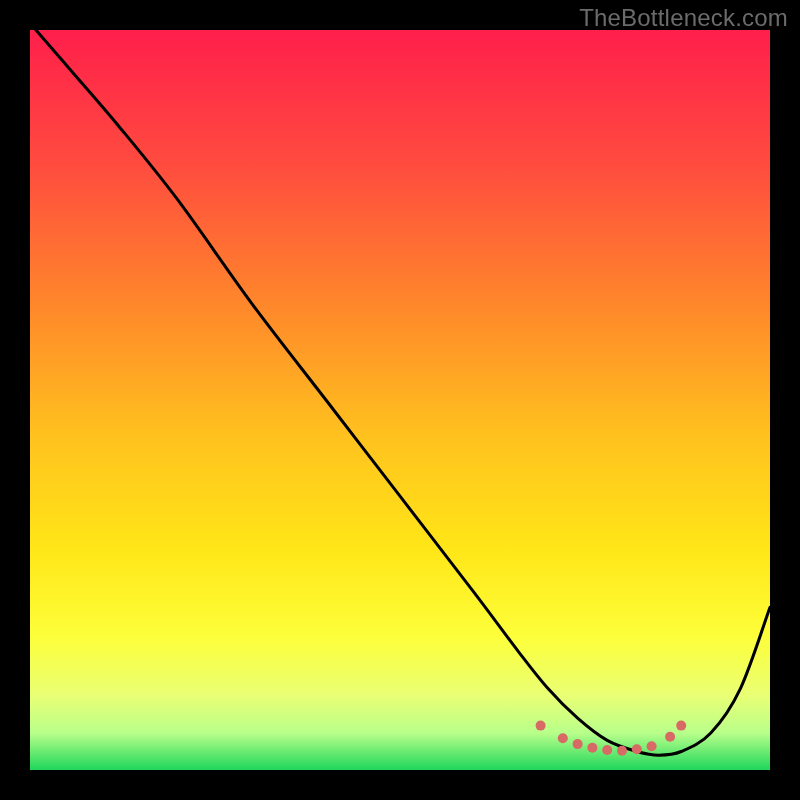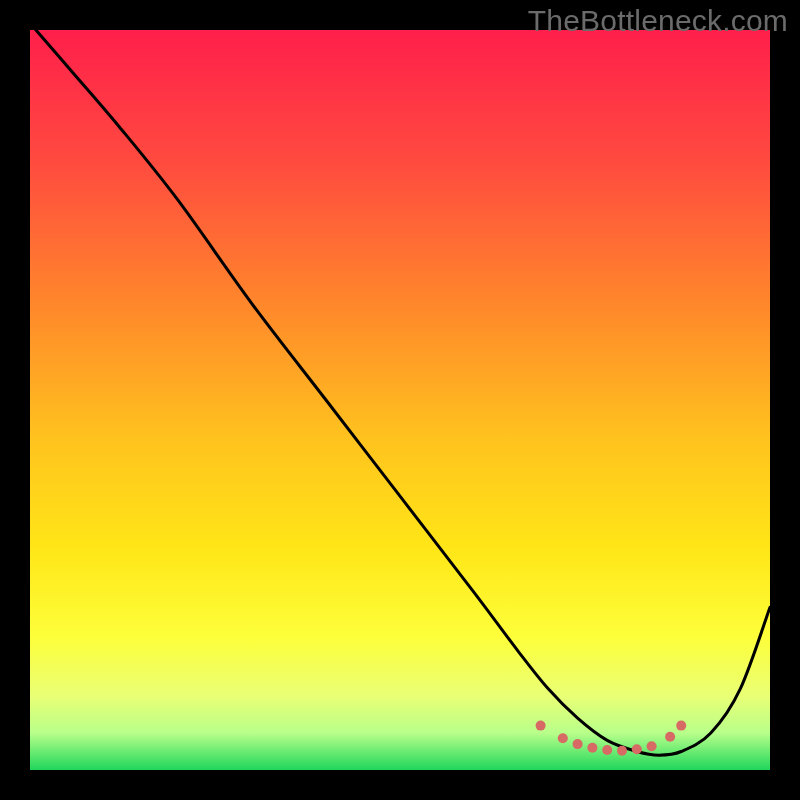--- a/index.html
+++ b/index.html
@@ -24,21 +24,21 @@
     left: 0;
     top: 0;
     width: 740px;
     height: 740px;
   }
   .watermark {
     position: absolute;
     top: 4px;
     right: 12px;
     color: #6b6b6b;
-    font-size: 30px;
+    font-size: 24px;
     font-weight: 500;
     letter-spacing: 0.2px;
   }
   svg { display: block; }
 </style>
 </head>
 <body>
 
 <div class="frame">
   <svg class="plot" viewBox="0 0 740 740">

